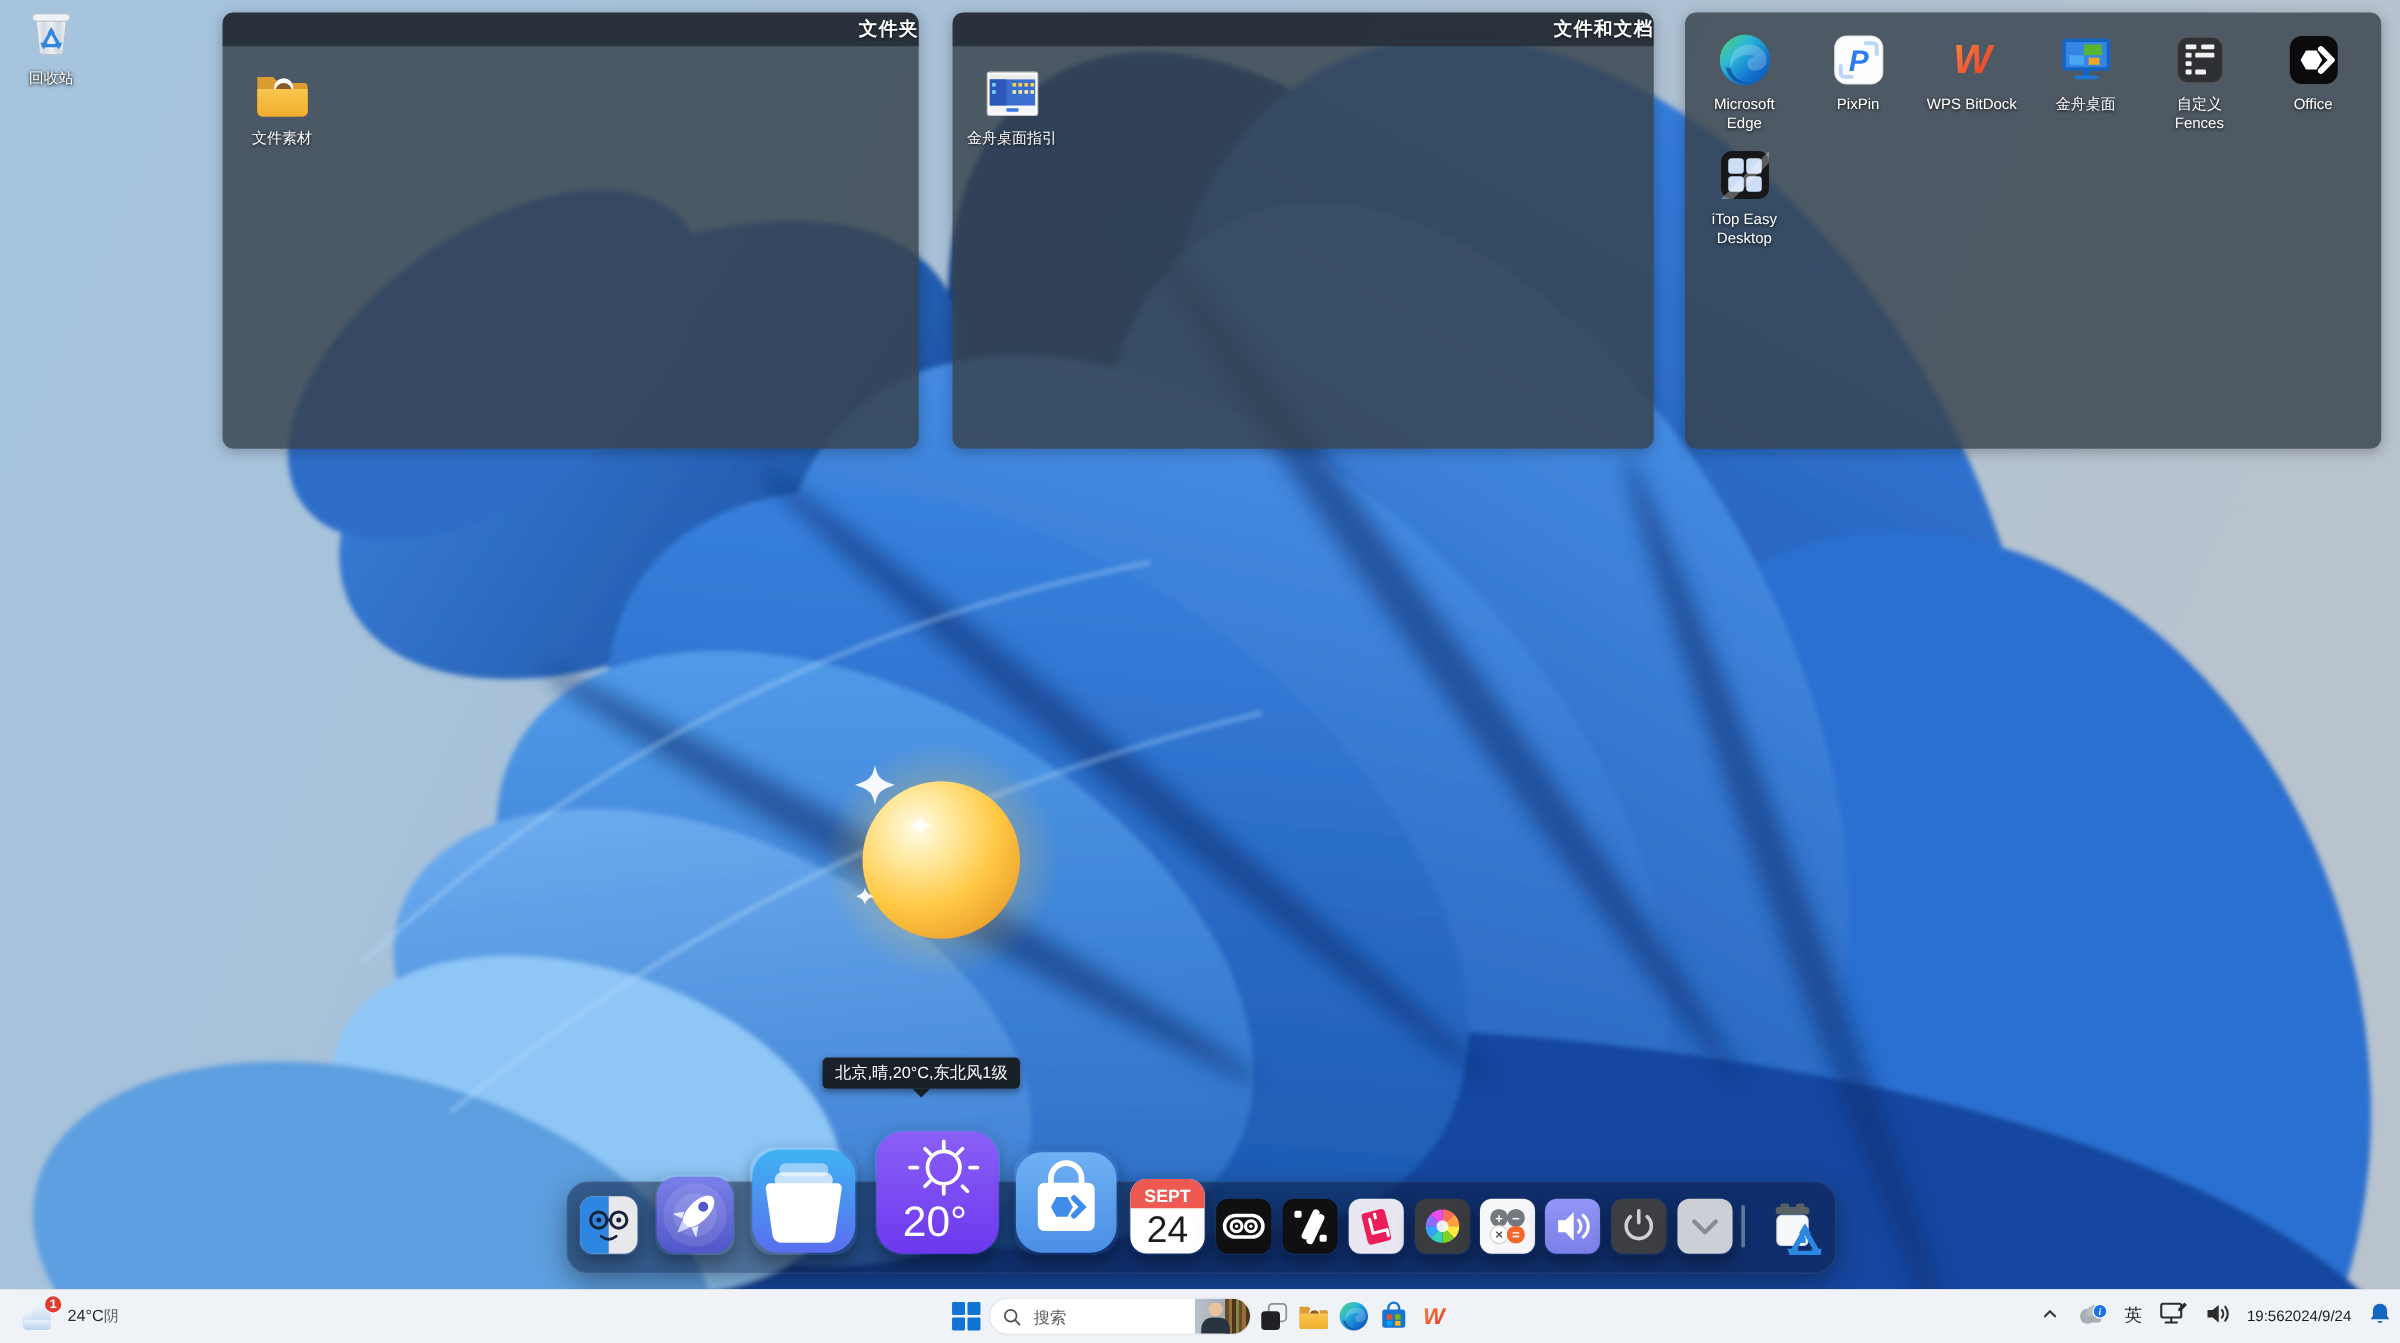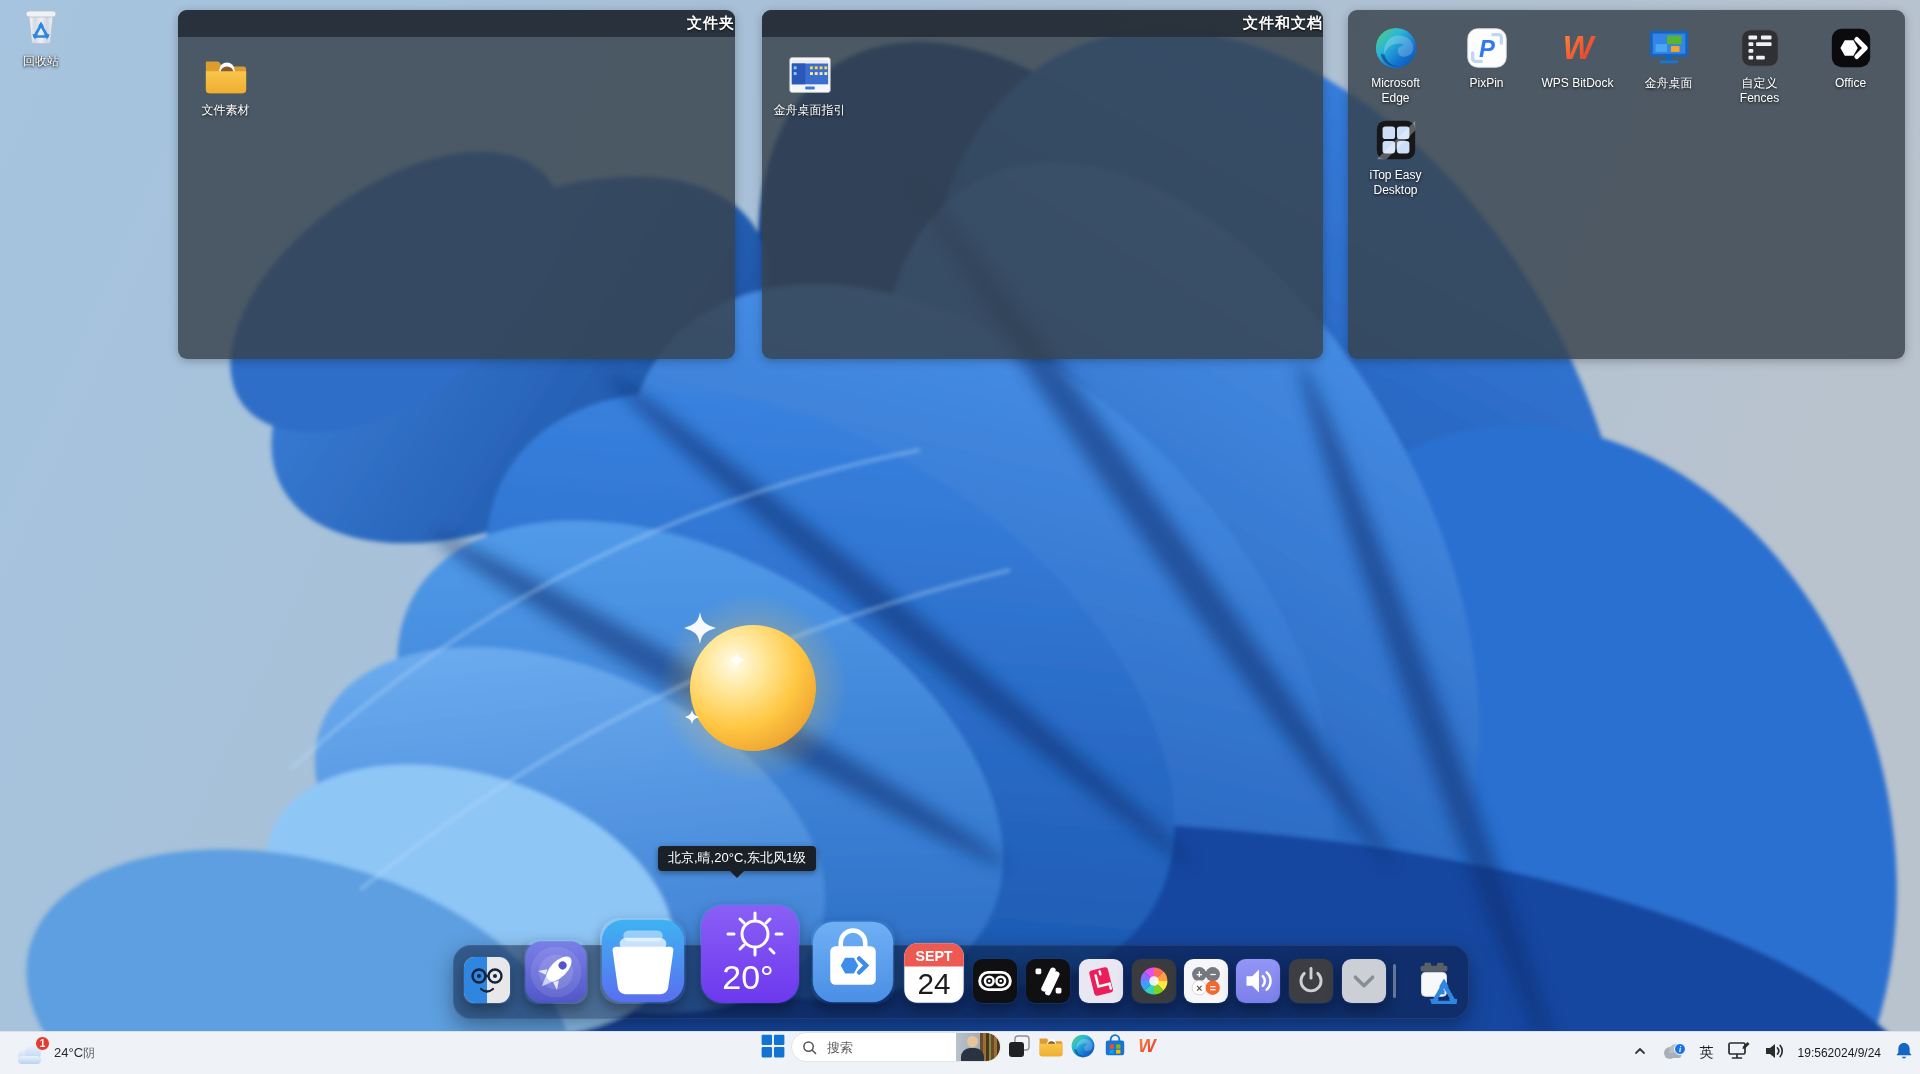--- a/index.html
+++ b/index.html
@@ -45,21 +45,21 @@
     border-top:1px solid #dde1e7;}
   .tb-weather{position:absolute;left:12px;top:0;height:42px;display:flex;align-items:center;gap:8px;cursor:default;}
   .tbw-cloud{position:relative;width:34px;height:30px;}
   .tbw-badge{position:absolute;right:-4px;top:-2px;min-width:15px;height:15px;border-radius:8px;background:#df3d33;
     color:#fff;font-size:10px;font-weight:700;display:flex;align-items:center;justify-content:center;
     border:1.5px solid #f6f8fb;box-sizing:border-box;padding:0 3px;}
   .tbw-text{display:flex;flex-direction:row;line-height:14px;}
   .tbw-temp{font-size:13px;color:#2b2b2b;}
   .tbw-cond{font-size:12px;color:#666;}
   .tb-center{position:absolute;left:50%;top:0;transform:translateX(-50%);height:42px;
-    display:flex;gap:4px;}
+    display:flex;align-items:center;gap:4px;}
   .tb-btn{width:28px;height:28px;display:flex;align-items:center;justify-content:center;border-radius:5px;}
   .tb-btn svg{width:26px;height:26px;}
   .search{display:flex;align-items:center;width:210px;height:30px;background:#fff;border:1px solid #e2e4e8;
     border-radius:16px;box-sizing:border-box;padding-left:10px;overflow:hidden;}
   .search input{flex:1;border:none;outline:none;background:transparent;font-size:13px;color:#333;
     font-family:"Liberation Sans",sans-serif;margin-left:8px;min-width:0;}
   .search input::placeholder{color:#5c5c5c;}
   .avatar{position:relative;width:44px;height:28px;border-radius:0 14px 14px 0;overflow:hidden;flex:none;
     background:linear-gradient(90deg,#b9c2ca 0%,#a3adb6 54%,#6d4a26 54%,#6d4a26 100%);}
   .avatar .books{position:absolute;right:0;top:0;width:46%;height:100%;

